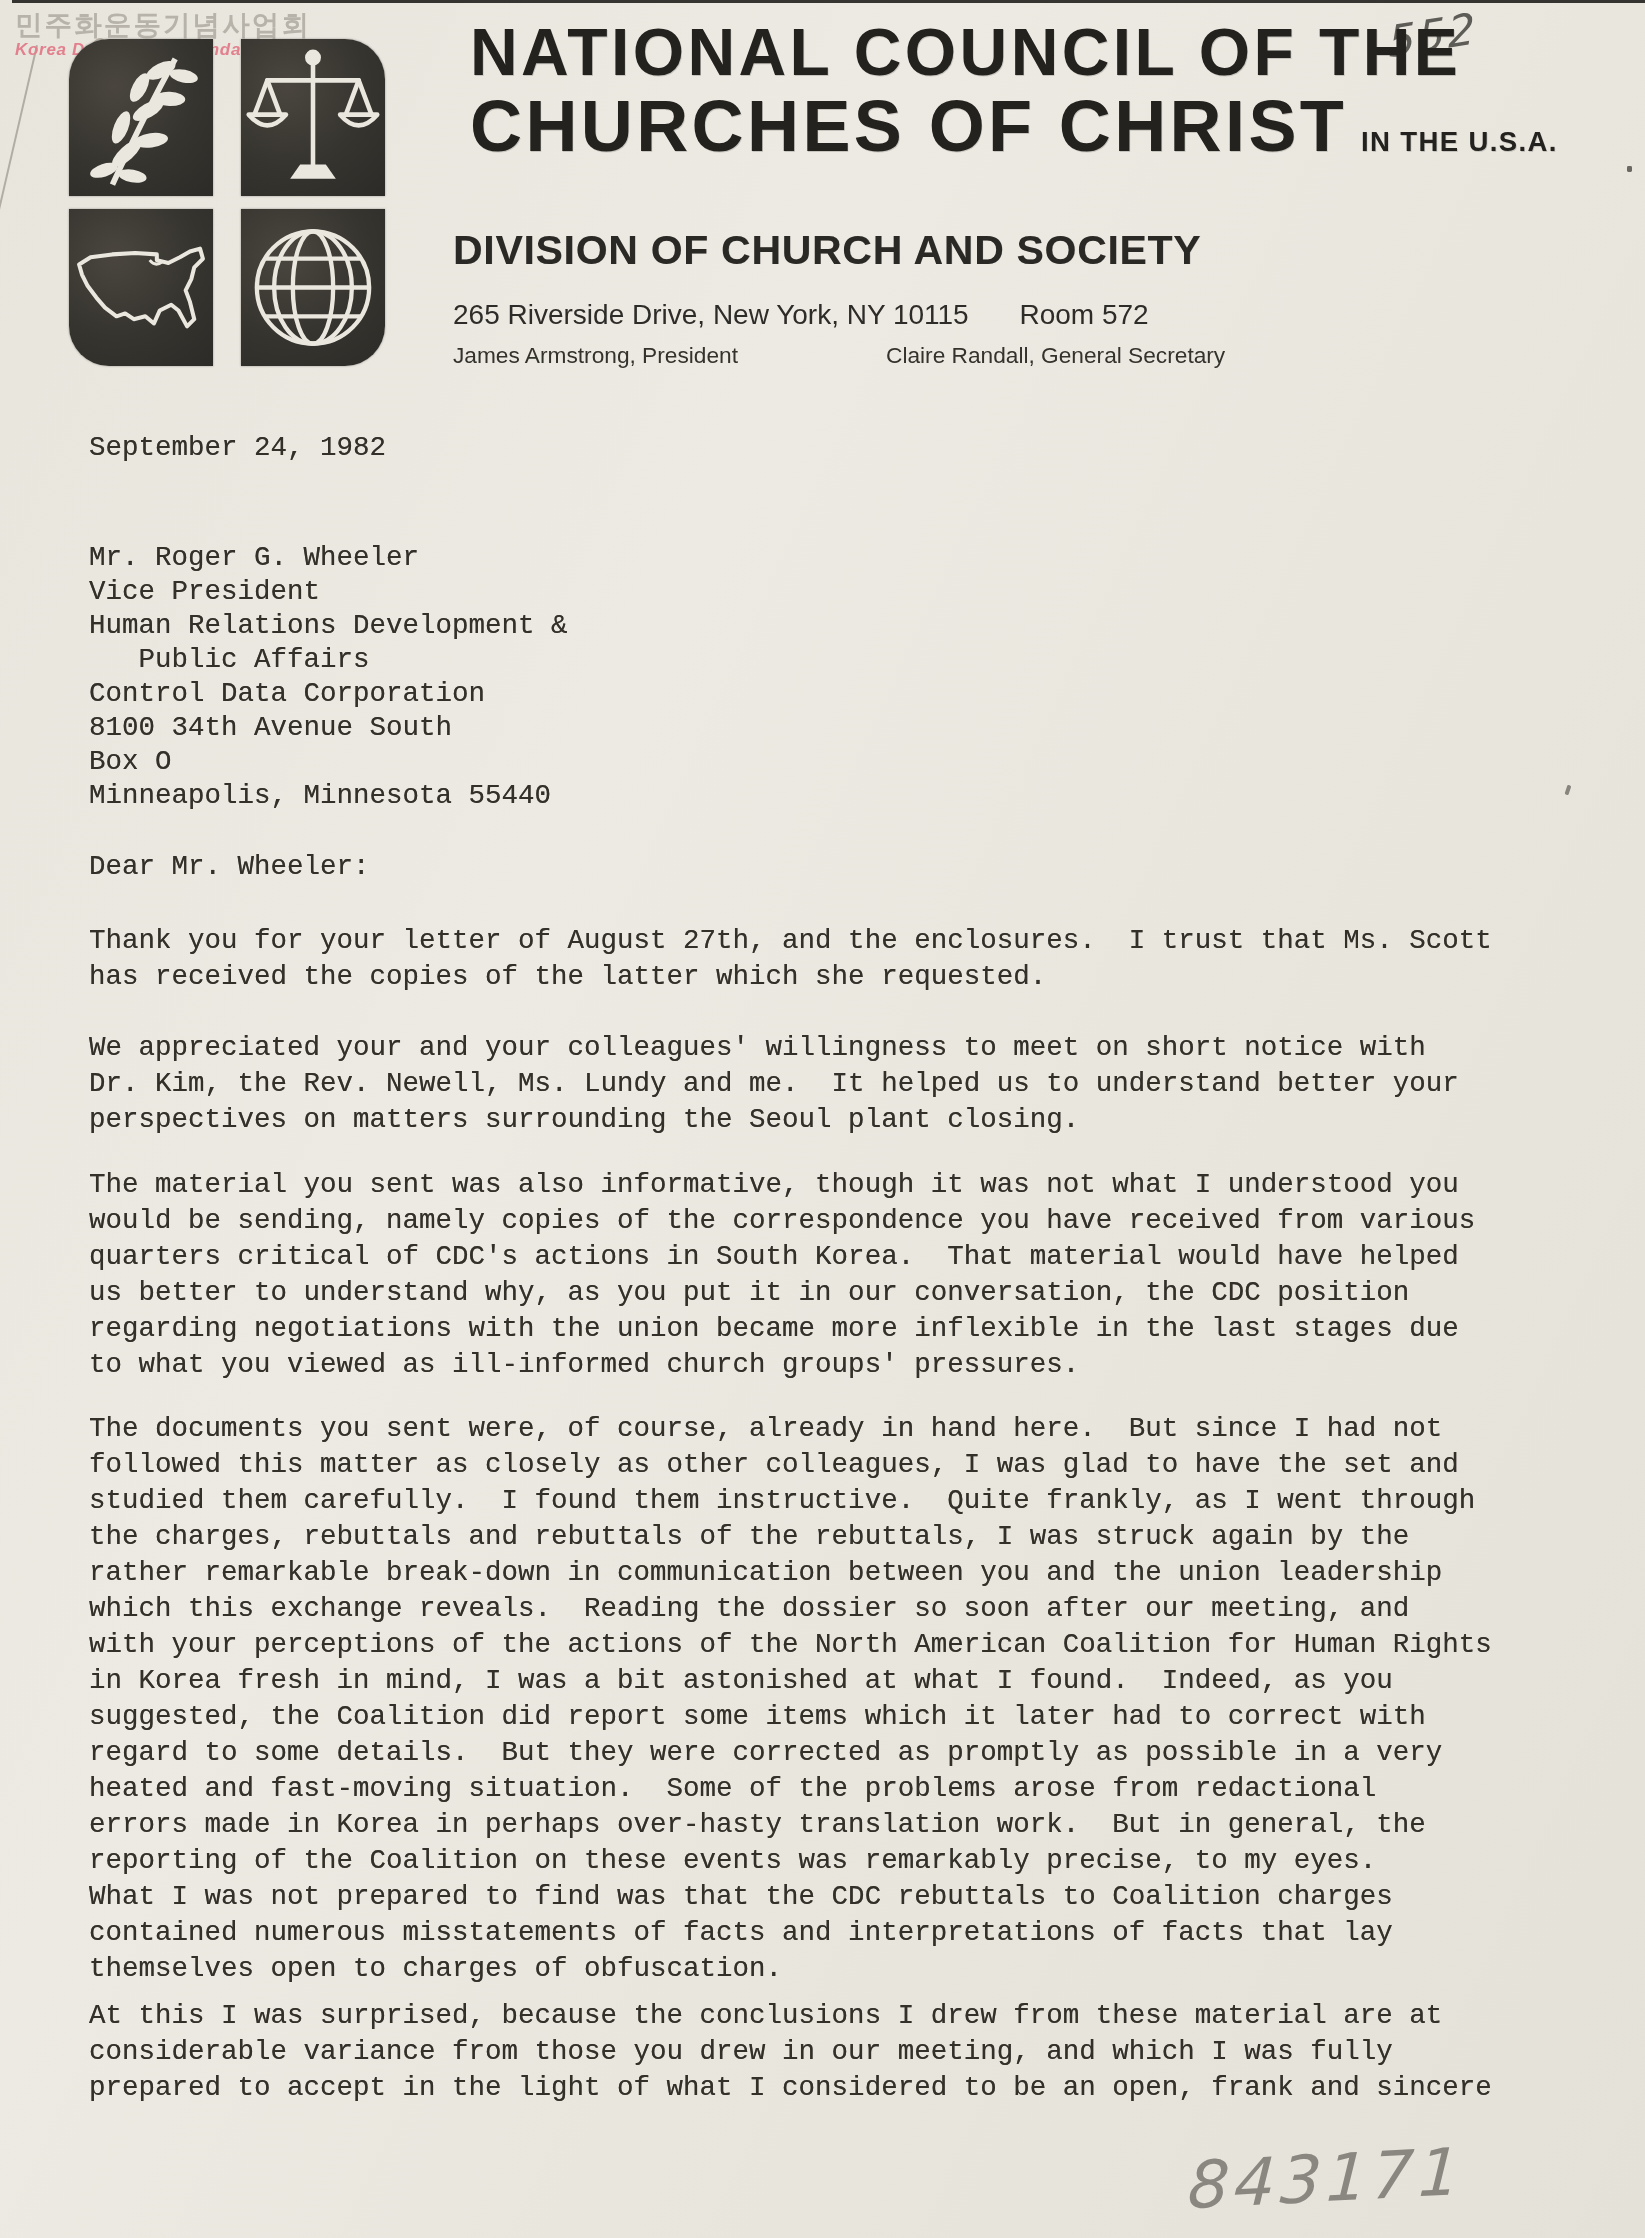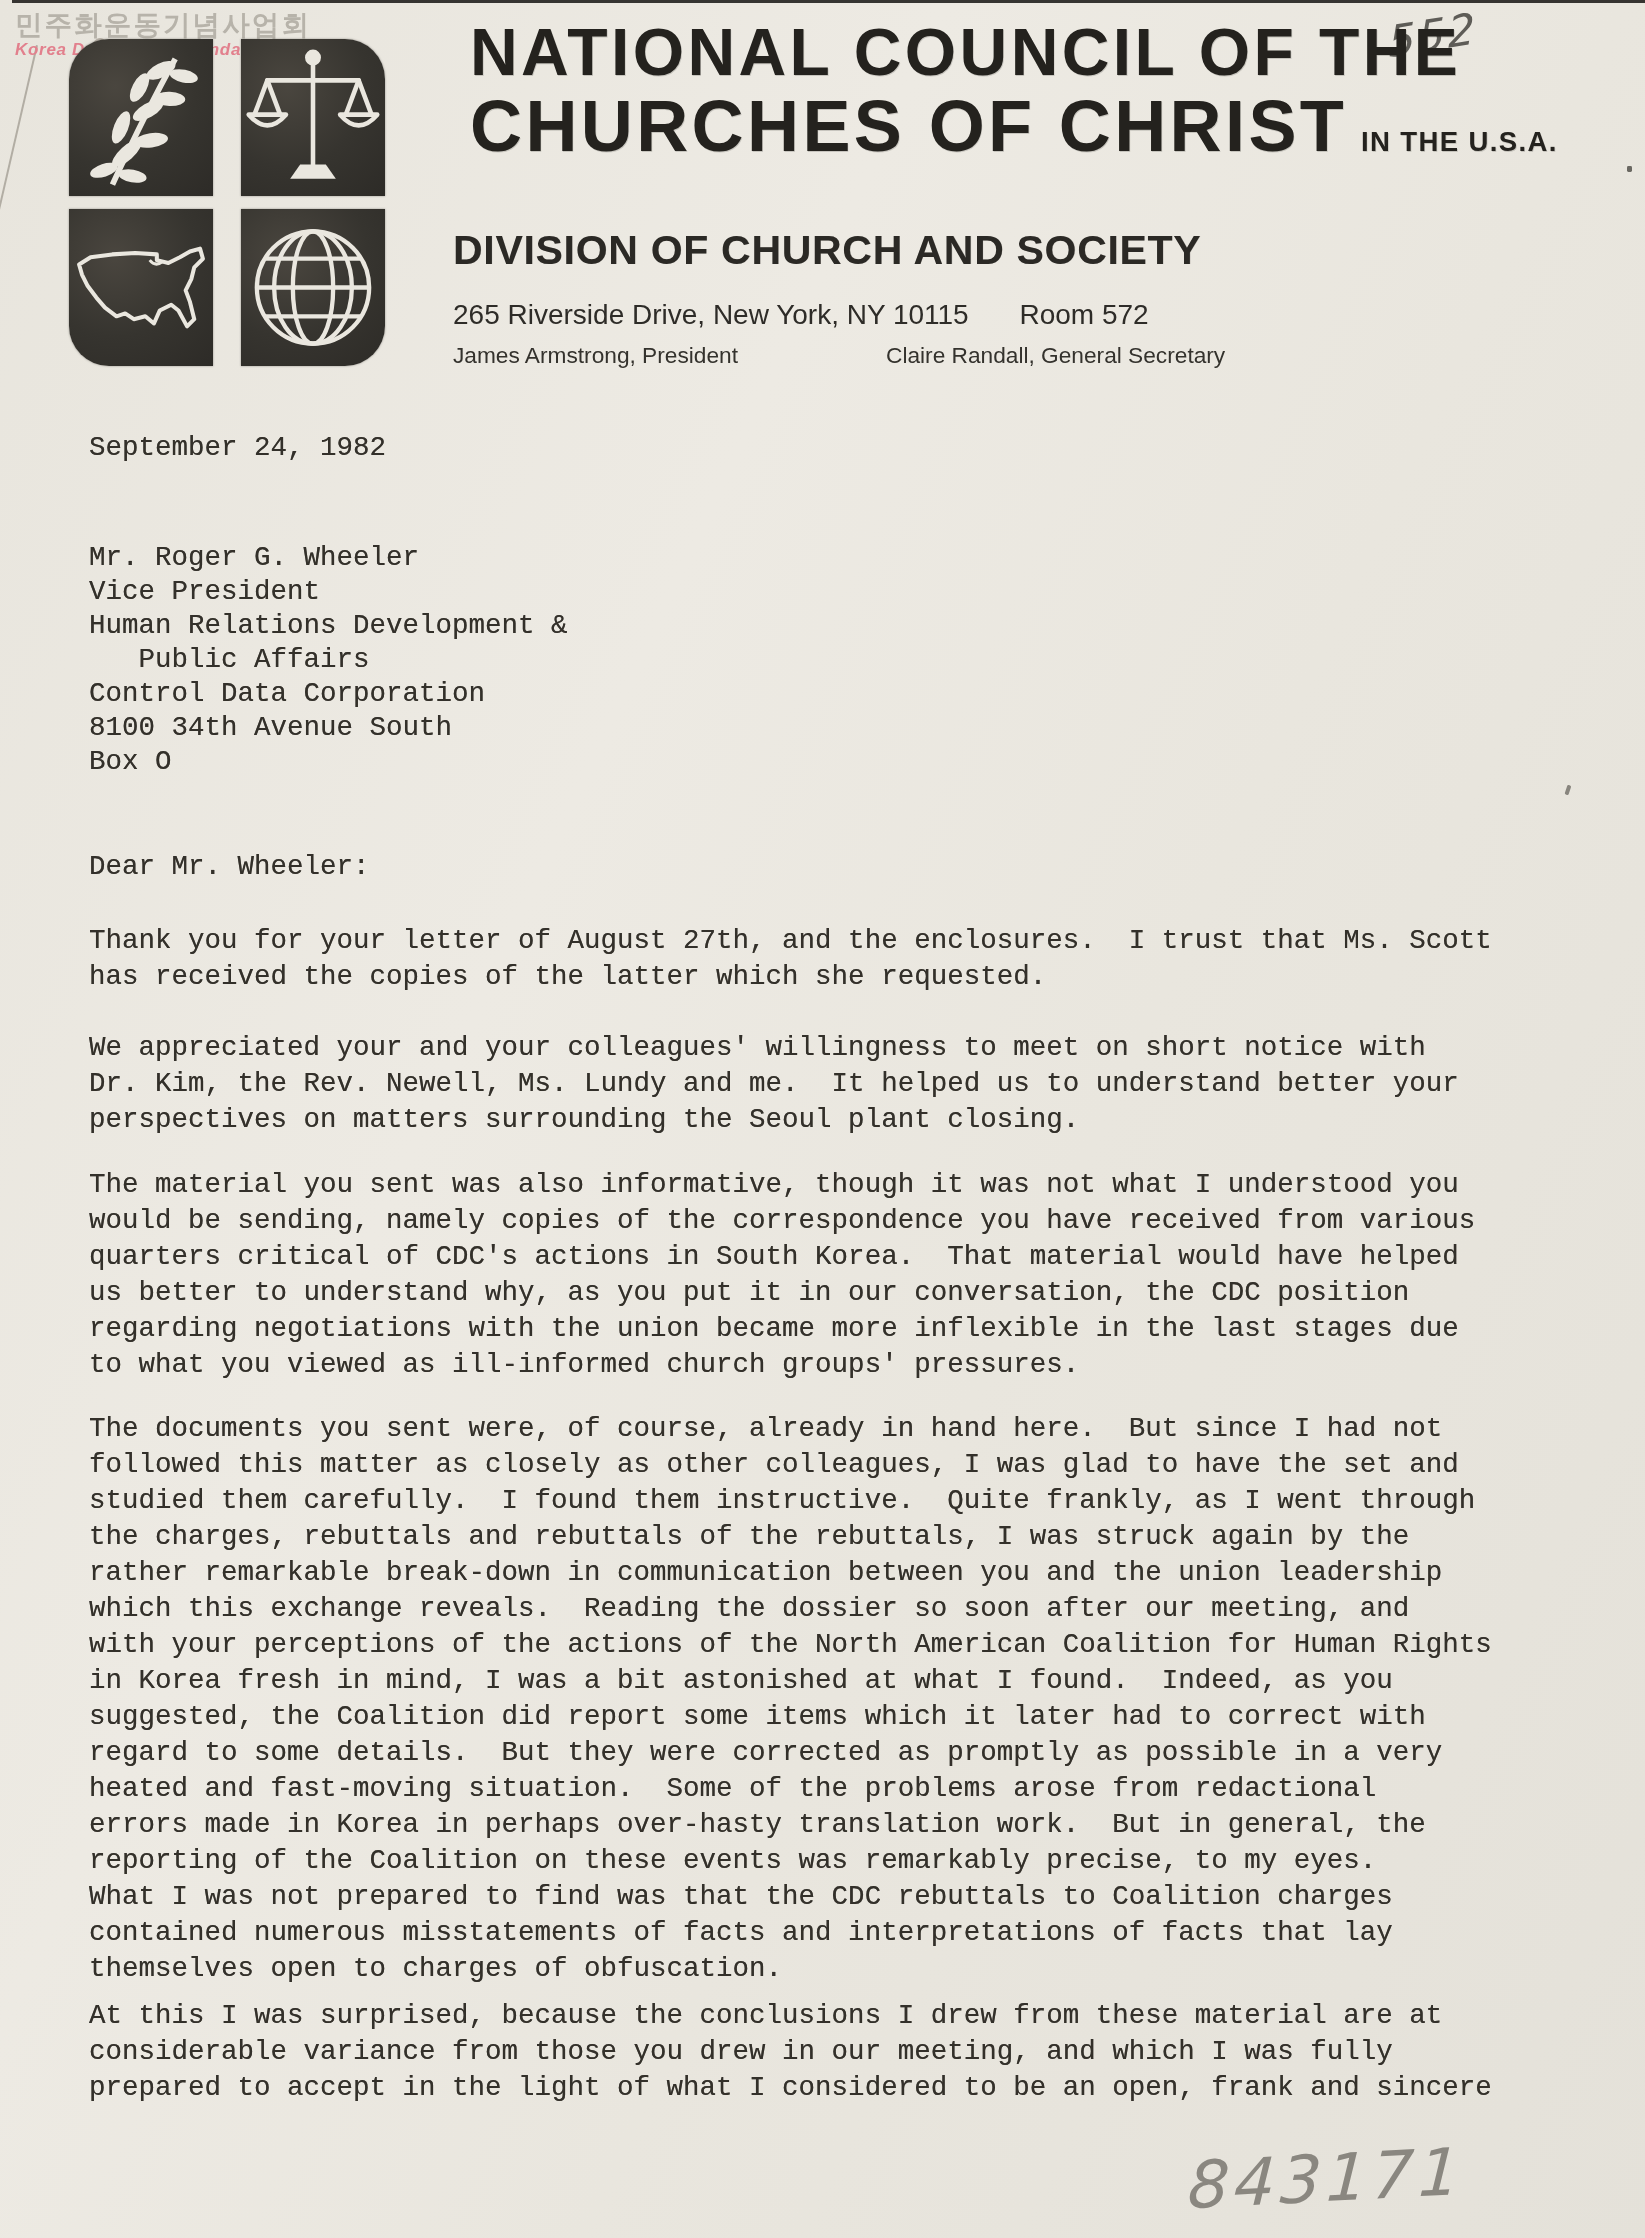--- a/index.html
+++ b/index.html
@@ -158,20 +158,21 @@
 
   <div class="abs typewriter date">September 24, 1982</div>
   <div class="abs typewriter recipient">
       <div class="line">Mr. Roger G. Wheeler</div>
       <div class="line">Vice President</div>
       <div class="line">Human Relations Development &amp;</div>
       <div class="line">   Public Affairs</div>
       <div class="line">Control Data Corporation</div>
       <div class="line">8100 34th Avenue South</div>
       <div class="line">Box O</div>
+      <div class="line">Minneapolis, Minnesota 55440</div>
     </div>
   <div class="abs typewriter salutation">Dear Mr. Wheeler:</div>
   <div class="abs typewriter body-paras">
       <div class="para">
         <div class="line">Thank you for your letter of August 27th, and the enclosures.  I trust that Ms. Scott</div>
         <div class="line">has received the copies of the latter which she requested.</div>
       </div>
       <div class="para">
         <div class="line">We appreciated your and your colleagues' willingness to meet on short notice with</div>
         <div class="line">Dr. Kim, the Rev. Newell, Ms. Lundy and me.  It helped us to understand better your</div>

